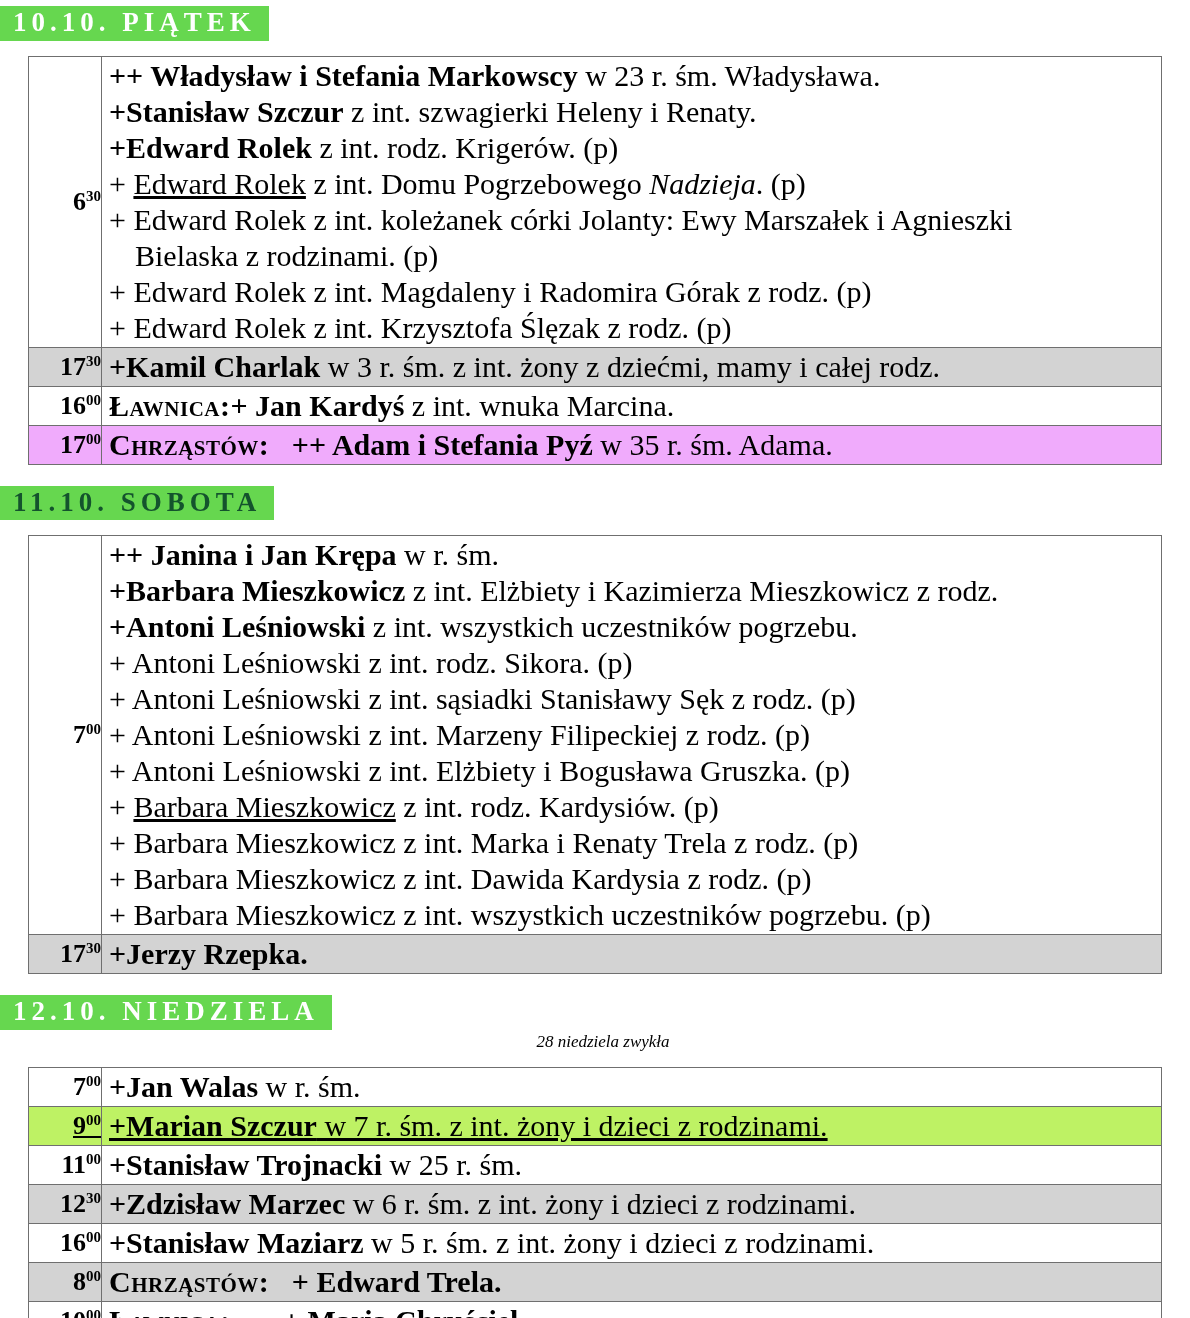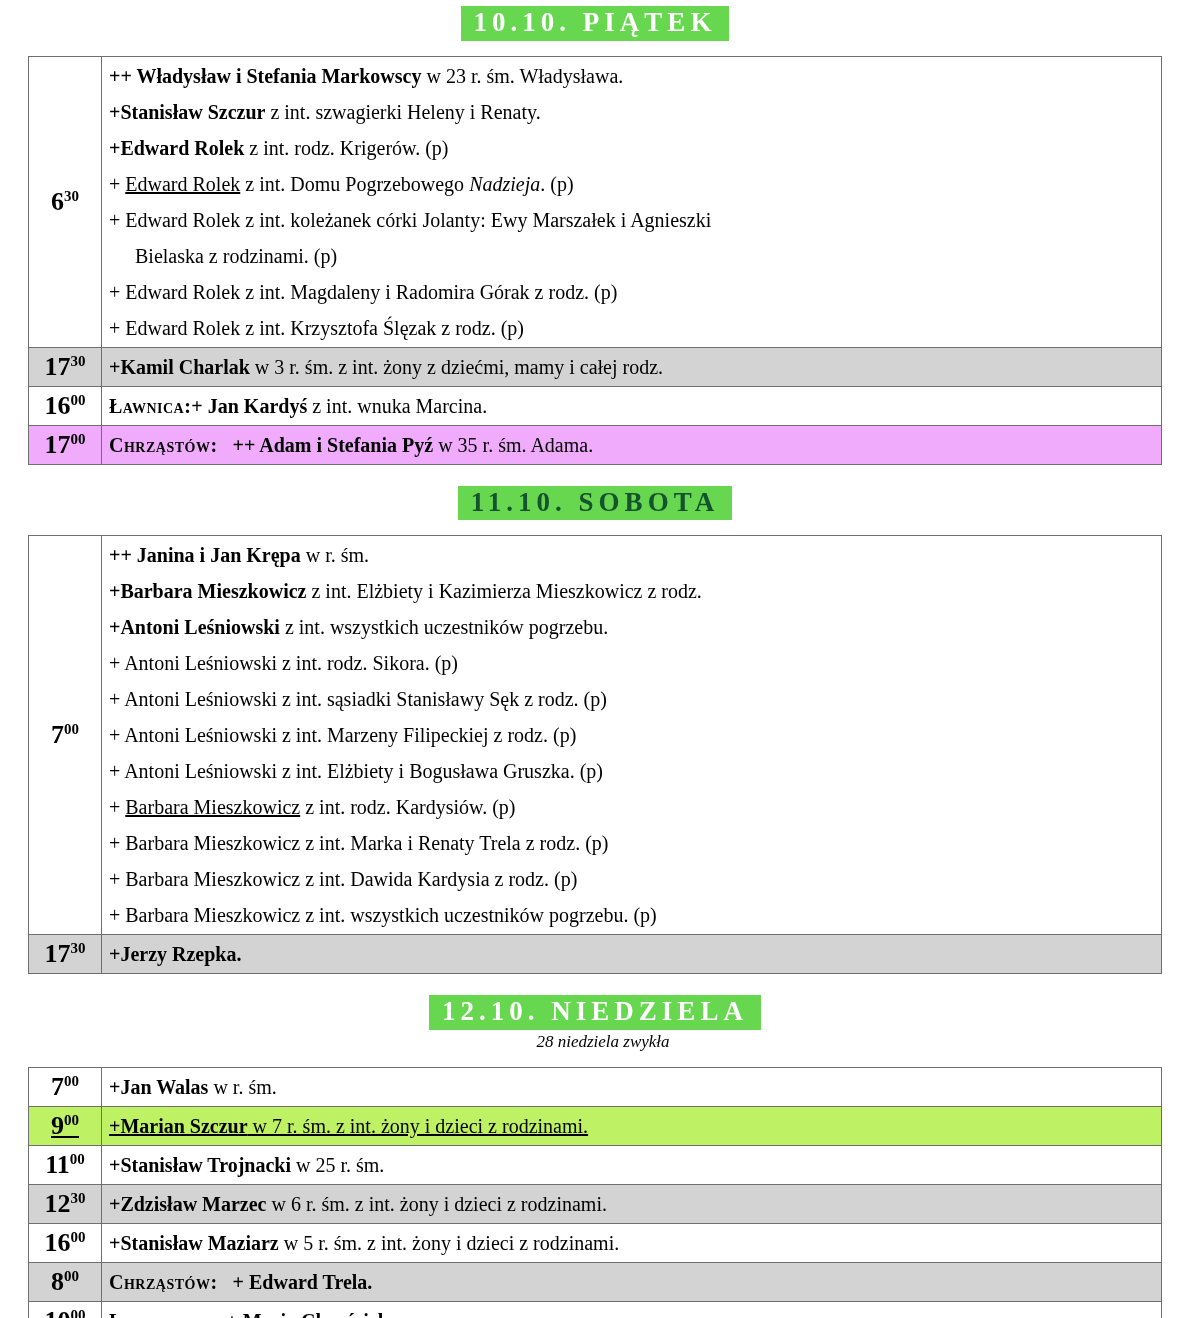--- a/index.html
+++ b/index.html
@@ -3,21 +3,21 @@
 <meta charset="utf-8">
 <style>
   html,body{margin:0;padding:0;background:#ffffff;}
   body{
     width:1190px;
     font-family:"Liberation Serif","DejaVu Serif",serif;
     color:#000;
     -webkit-font-smoothing:antialiased;
   }
   #doc{padding-top:6px;}
-  .day-header-wrap{text-align:center;margin:0;}
+  .day-header-wrap{margin:0;}
   .day-header{
     display:inline-block;
     font-weight:bold;
     font-size:27px;
     letter-spacing:5px;
     padding:2px 13px 3px 13px;
     line-height:1.1;
   }
   .day-subtitle{
     text-align:center;
@@ -32,35 +32,35 @@
     table-layout:fixed;
     width:1134px;
     margin:15px 0 21px 28px;
   }
   table.schedule td{
     border:1px solid #6f6f6f;
     vertical-align:middle;
   }
   td.time{
     width:72px;
-    text-align:center;
+    text-align:right;
     font-weight:bold;
     font-size:26px;
     padding:0;
     white-space:nowrap;
   }
   .tsup{
     font-size:15px;
     position:relative;
     top:-9px;
     font-weight:bold;
   }
   td.intent{
     padding:1px 8px 1px 7px;
-    font-size:20px;
+    font-size:30px;
   }
   .iline{
     line-height:36px;
     padding-left:26px;
     text-indent:-26px;
     white-space:pre-wrap;
   }
   .seg{}
   .seg.b{font-weight:bold;}
   .seg.u{text-decoration:underline;}

